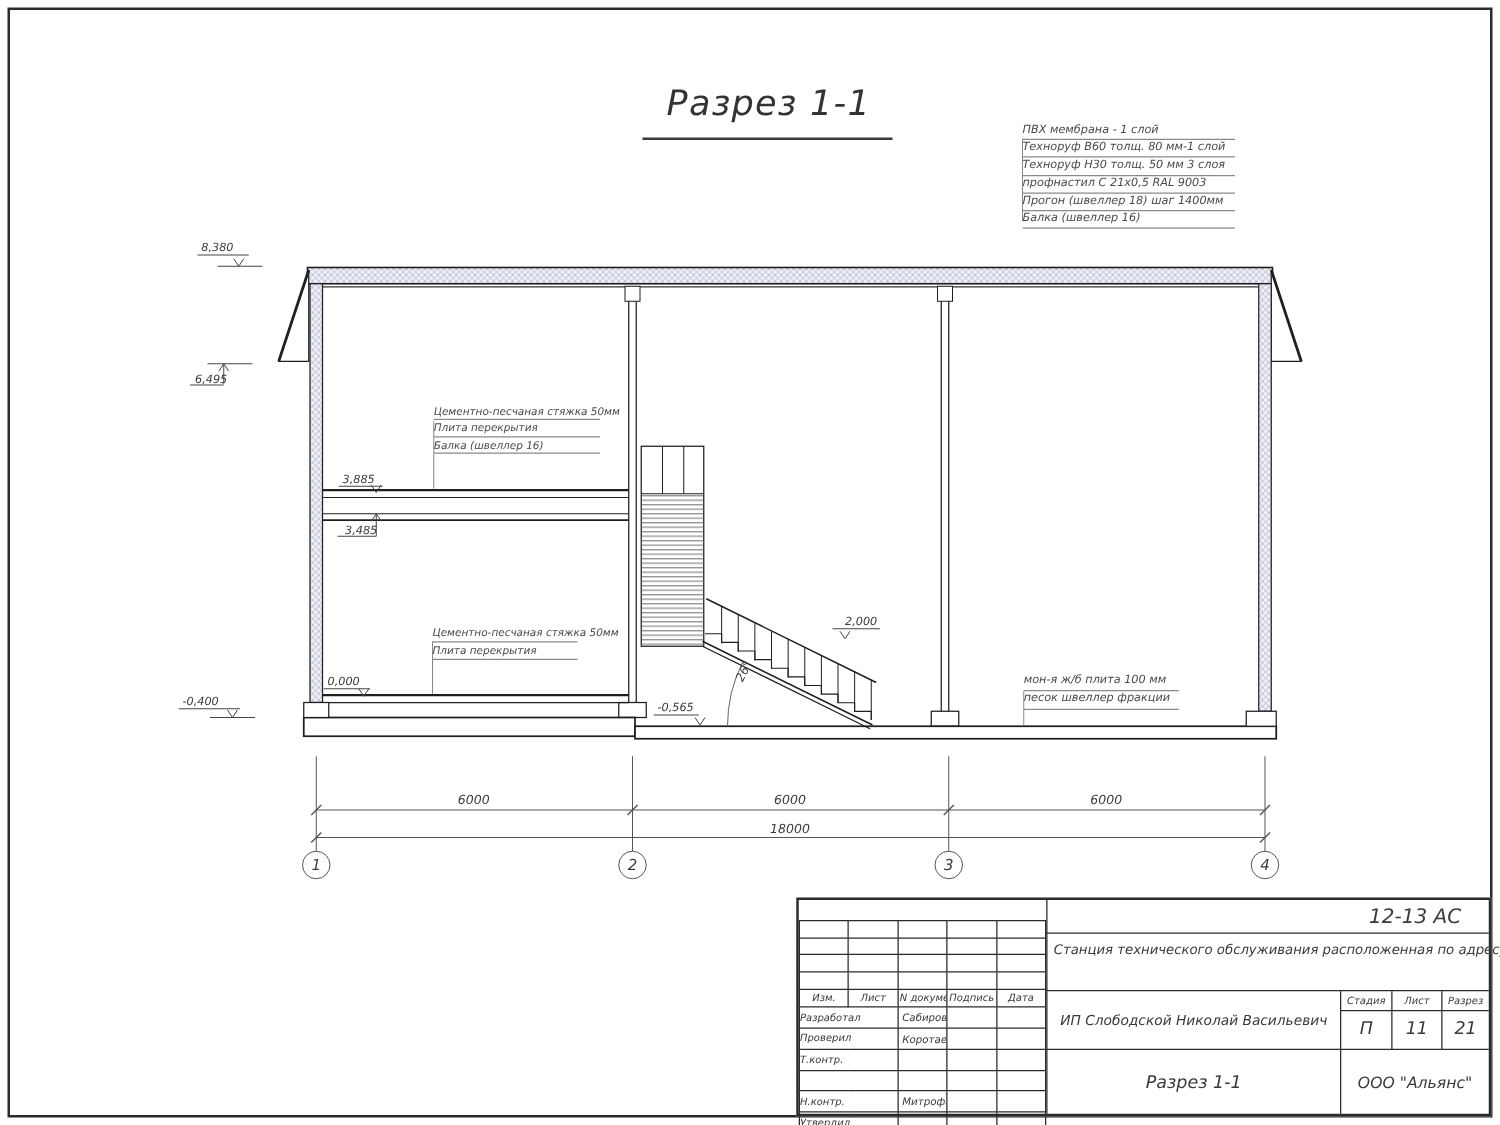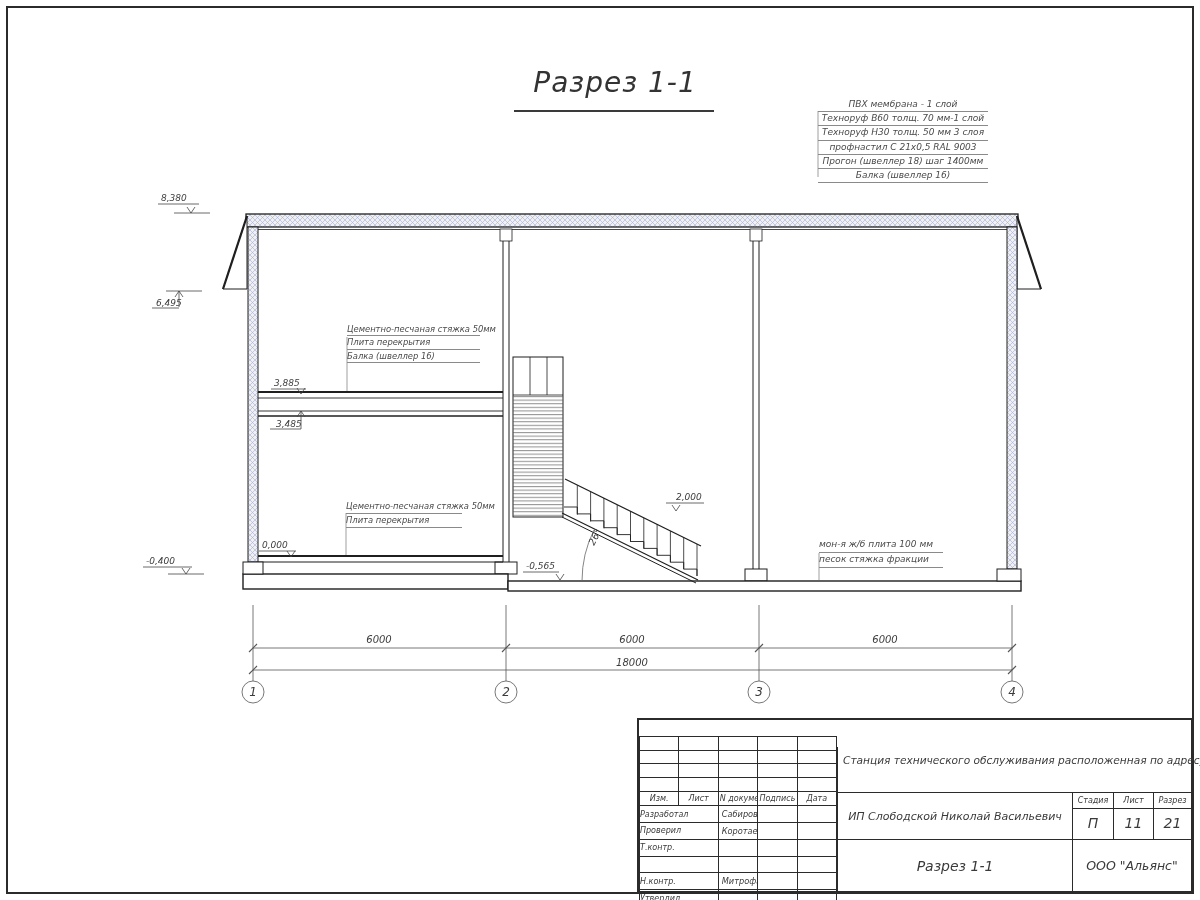--- a/index.html
+++ b/index.html
@@ -8,21 +8,21 @@
   svg{position:absolute;left:0;top:0;}
   .abs{position:absolute;}
   
   #main-title{left:450px;top:66px;width:330px;text-align:center;
     font-style:italic;font-size:28px;color:#333;letter-spacing:1px;}
   #title-underline{left:514px;top:110px;width:200px;height:0;border-top:2px solid #3a3a3a;}
   
   .legend{font-style:italic;color:#4a4a4a;}
   .legend .ln{border-bottom:1px solid #8a8a8a;white-space:nowrap;}
   #roof-legend{left:818px;top:98px;width:170px;font-size:9px;}
-  #roof-legend .ln{height:13.2px;line-height:13px;text-align:center;}
+  #roof-legend .ln{height:13.2px;line-height:13px;}
   #floor2-legend{left:347px;top:323px;width:133px;font-size:8.4px;}
   #floor2-legend .ln{height:12.3px;line-height:12px;}
   #floor1-legend{left:346px;top:500px;width:116px;font-size:8.4px;}
   #floor1-legend .ln{height:12.8px;line-height:12.5px;}
   #slab-legend{left:819px;top:538px;width:124px;font-size:9px;}
   #slab-legend .ln{height:14px;line-height:13.5px;}
   
   #title-block{left:637px;top:718px;width:556px;height:175px;border:2px solid #2b2b2b;
     box-sizing:border-box;background:#fff;font-style:italic;}
   #staff-table{position:absolute;left:0;top:16px;width:198px;height:171px;border-collapse:collapse;table-layout:fixed;}
@@ -235,41 +235,41 @@
           <text x="1012" y="696" text-anchor="middle" stroke="none">4</text>
     </g>
   </g>
 </svg>
 
 <div class="abs" id="main-title">Разрез 1-1</div>
 <div class="abs" id="title-underline"></div>
 
 <div class="abs legend" id="roof-legend">
   <div class="ln">ПВХ мембрана - 1 слой</div>
-  <div class="ln">Техноруф В60 толщ. 70 мм-1 слой</div>
+  <div class="ln">Техноруф В60 толщ. 80 мм-1 слой</div>
   <div class="ln">Техноруф Н30 толщ. 50 мм 3 слоя</div>
   <div class="ln">профнастил С 21х0,5 RAL 9003</div>
   <div class="ln">Прогон (швеллер 18) шаг 1400мм</div>
   <div class="ln">Балка (швеллер 16)</div>
 </div>
 
 <div class="abs legend" id="floor2-legend">
   <div class="ln">Цементно-песчаная стяжка 50мм</div>
   <div class="ln">Плита перекрытия</div>
   <div class="ln">Балка (швеллер 16)</div>
 </div>
 
 <div class="abs legend" id="floor1-legend">
   <div class="ln">Цементно-песчаная стяжка 50мм</div>
   <div class="ln">Плита перекрытия</div>
 </div>
 
 <div class="abs legend" id="slab-legend">
   <div class="ln">мон-я ж/б плита 100 мм</div>
-  <div class="ln">песок стяжка фракции</div>
+  <div class="ln">песок швеллер фракции</div>
 </div>
 
 <div class="abs" id="title-block">
   <table id="staff-table">
     <tbody>
           <tr class="h14">
             <td></td>
             <td></td>
             <td></td>
             <td></td>
@@ -335,20 +335,21 @@
           </tr>
     <tr class="h17">
             <td colspan="2" class="role">Утвердил</td>
             <td class="nm"></td>
             <td></td>
             <td></td>
           </tr>
   </tbody>
       </table>
 
+  <div class="tb-cell" id="tb-code">12-13 АС</div>
   <div class="tb-cell" id="tb-project">
     <div>Станция технического обслуживания расположенная по адресу</div>
   </div>
   <div class="tb-cell" id="tb-client">ИП Слободской Николай Васильевич</div>
 
   <div class="tb-cell stage-hd" style="left:433px;width:41px;">Стадия</div>
   <div class="tb-cell stage-hd" style="left:474px;width:40px;">Лист</div>
   <div class="tb-cell stage-hd" style="left:514px;width:38px;">Разрез</div>
   <div class="tb-cell stage-val" style="left:433px;width:41px;">П</div>
   <div class="tb-cell stage-val" style="left:474px;width:40px;">11</div>

